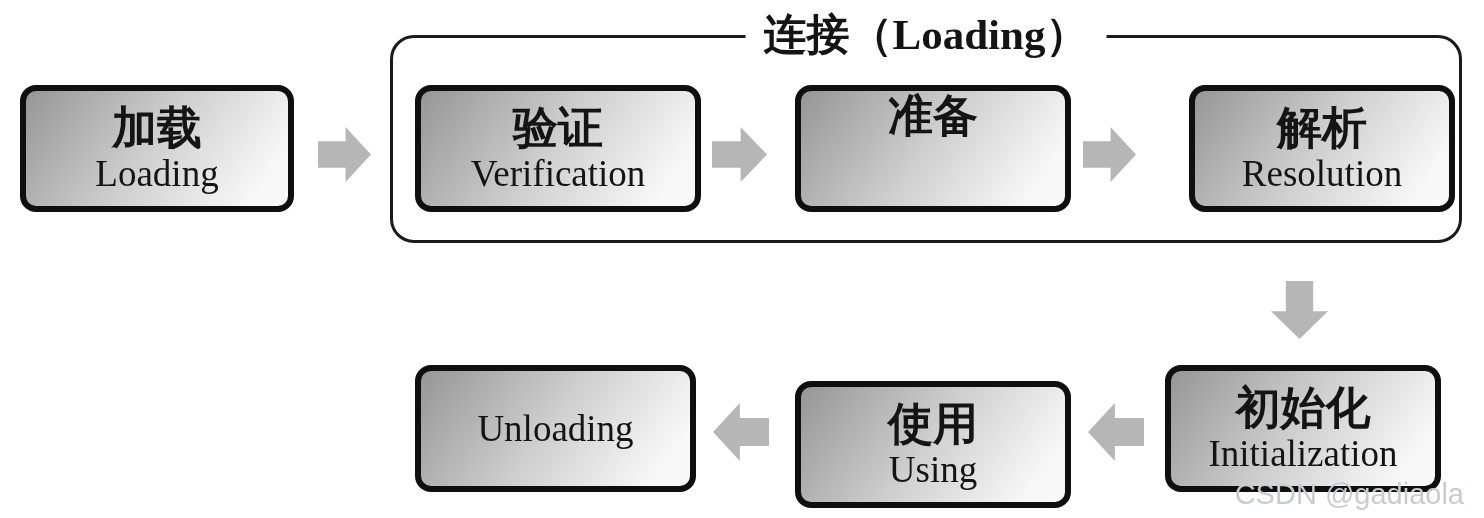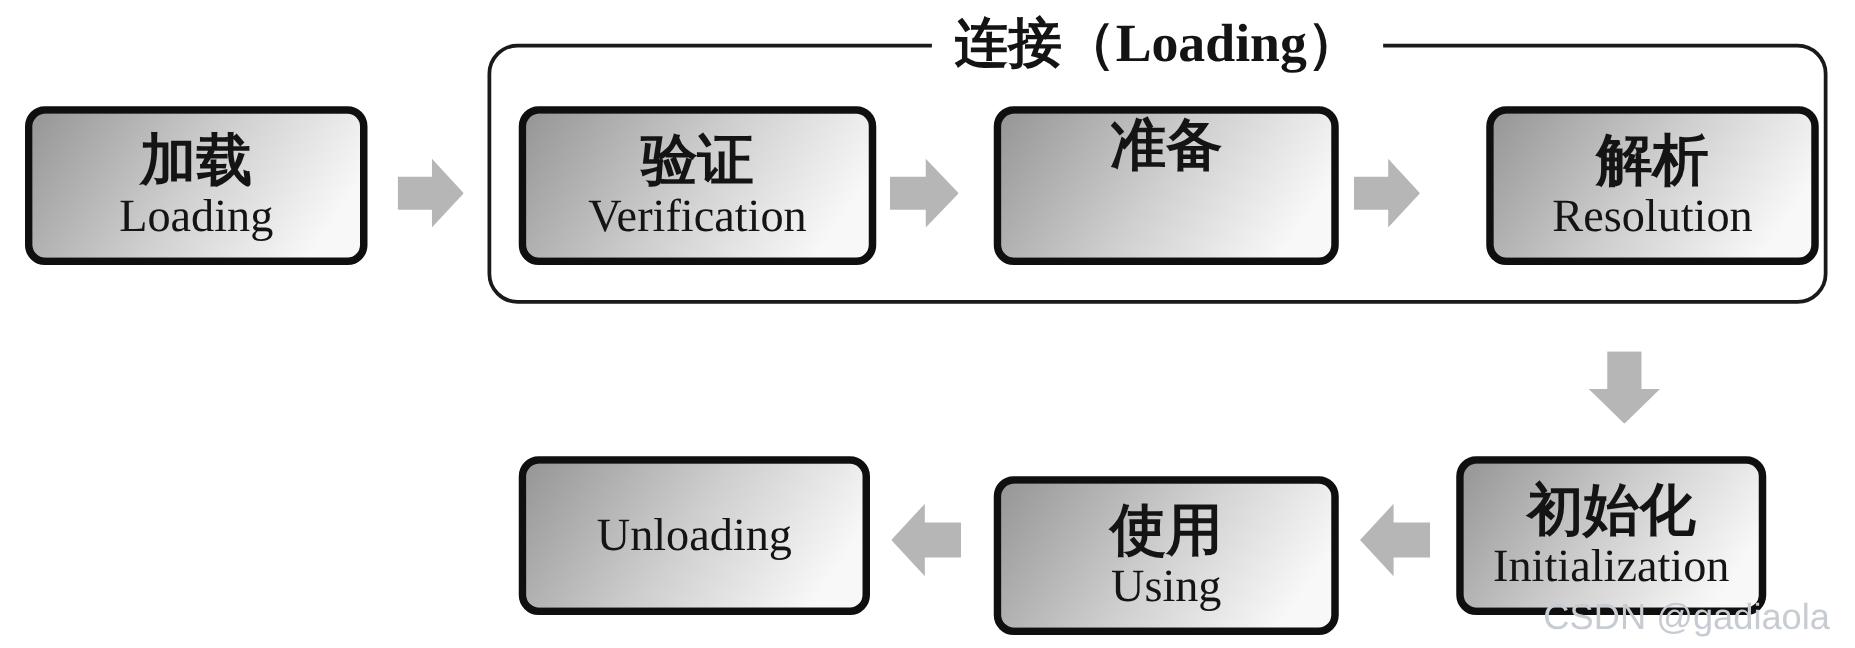--- a/index.html
+++ b/index.html
@@ -53,21 +53,21 @@
     color:var(--text);
   }
   .stage-zh{font-size:45px;font-weight:700;line-height:1.12;}
   .stage-en{font-size:37px;font-weight:400;line-height:1.08;}
   .box-loading{left:20px;top:85px;width:274px;}
   .box-verification{left:415px;top:85px;width:286px;}
   .box-preparation{left:795px;top:85px;width:276px;justify-content:space-between;}
   .box-resolution{left:1165px;top:85px;width:266px;margin-left:24px;}
   .box-unloading{left:415px;top:365px;width:281px;}
   .box-using{left:795px;top:381px;width:276px;}
-  .box-initialization{left:1165px;top:365px;width:248px;}
+  .box-initialization{left:1165px;top:365px;width:276px;}
   
   .arrow{
     position:absolute;
     background:var(--arrow);
   }
   .arrow-right{
     clip-path:polygon(0 26%,52% 26%,52% 0,100% 50%,52% 100%,52% 74%,0 74%);
   }
   .arrow-left{
     clip-path:polygon(100% 26%,48% 26%,48% 0,0 50%,48% 100%,48% 74%,100% 74%);

